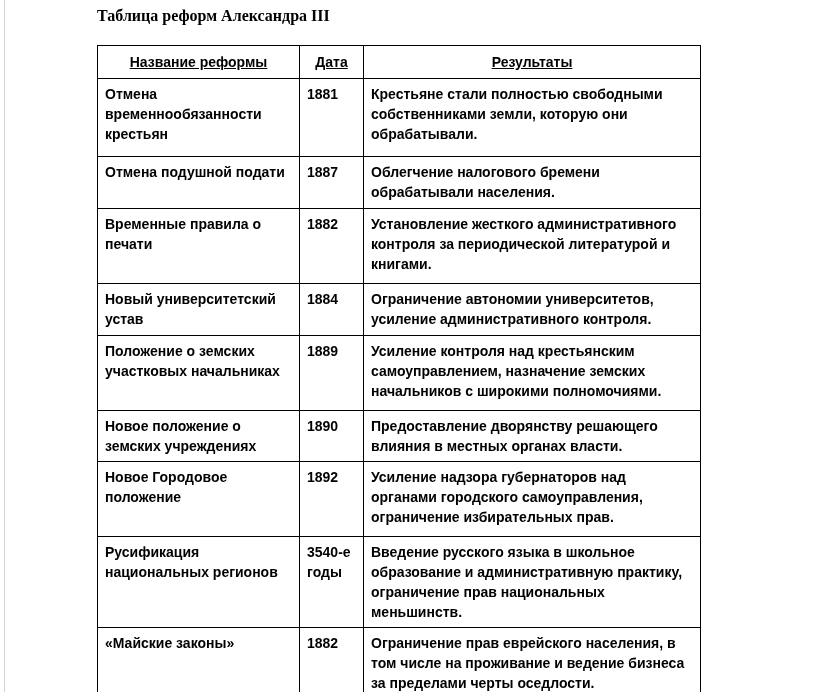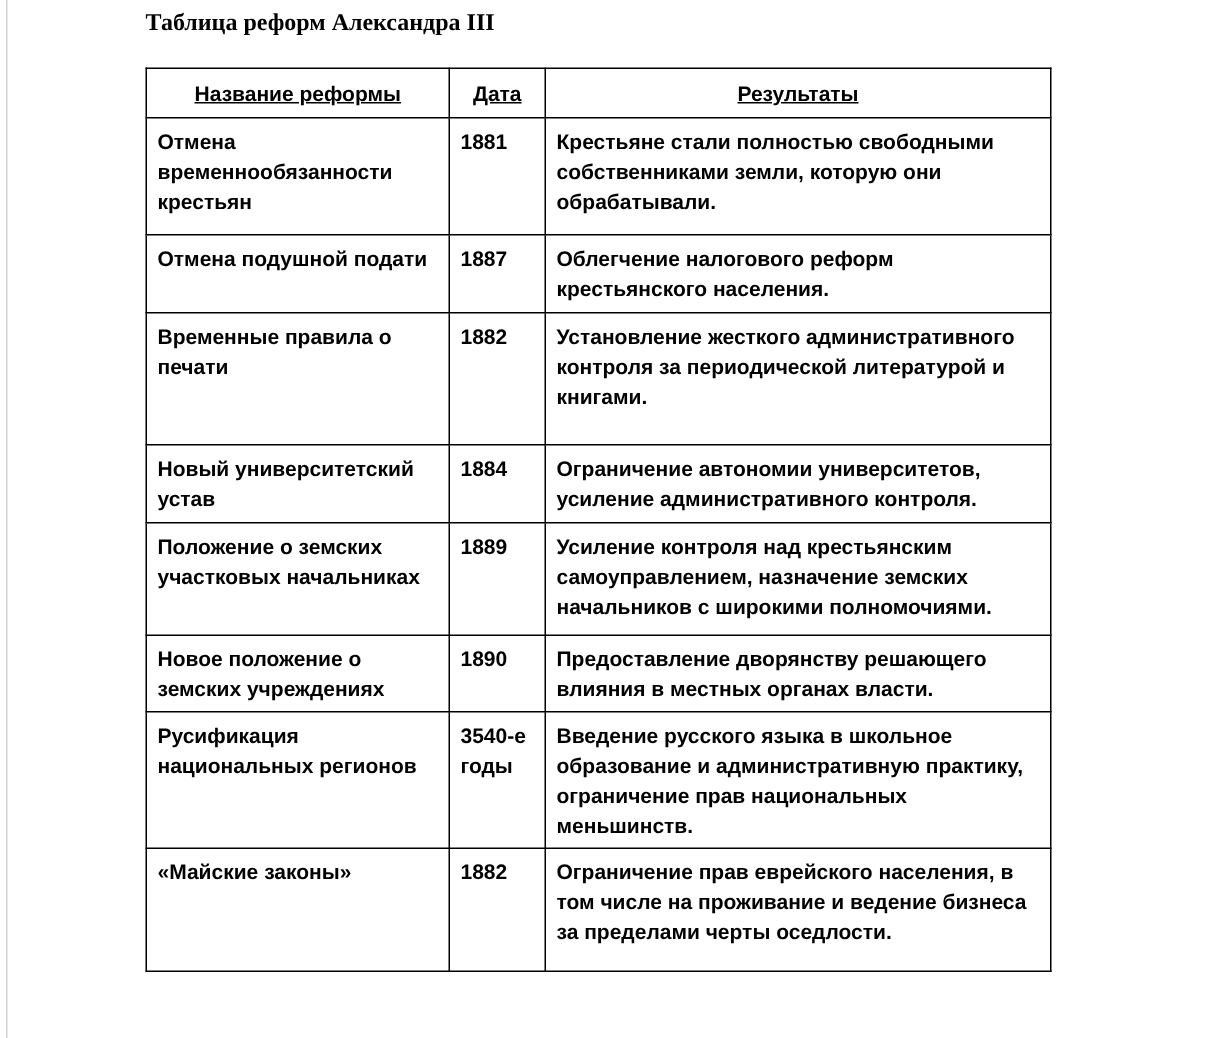--- a/index.html
+++ b/index.html
@@ -58,21 +58,21 @@
   }
   table.reforms td {
     vertical-align: top;
     text-align: left;
     padding: 5px 7px;
     line-height: 20px;
     font-weight: bold;
   }
   tbody tr:nth-child(1) { height: 78px; }
   tbody tr:nth-child(2) { height: 52px; }
-  tbody tr:nth-child(3) { height: 88px; margin-left: 16px; }
+  tbody tr:nth-child(3) { height: 75px; margin-left: 16px; }
   tbody tr:nth-child(4) { height: 52px; }
   tbody tr:nth-child(5) { height: 75px; }
   tbody tr:nth-child(6) { height: 51px; }
   tbody tr:nth-child(7) { height: 75px; }
   tbody tr:nth-child(8) { height: 82px; }
   tbody tr:nth-child(9) { height: 67px; }
 </style>
 </head>
 <body>
 
@@ -95,21 +95,21 @@
   </thead>
   <tbody>
     <tr>
       <td>Отмена временнообязанности крестьян</td>
       <td>1881</td>
       <td>Крестьяне стали полностью свободными собственниками земли, которую они обрабатывали.</td>
     </tr>
     <tr>
       <td>Отмена подушной подати</td>
       <td>1887</td>
-      <td>Облегчение налогового реформ крестьянского населения.</td>
+      <td>Облегчение налогового бремени обрабатывали населения.</td>
     </tr>
     <tr>
       <td>Временные правила о печати</td>
       <td>1882</td>
       <td>Установление жесткого административного контроля за периодической литературой и книгами.</td>
     </tr>
     <tr>
       <td>Новый университетский устав</td>
       <td>1884</td>
       <td>Ограничение автономии университетов, усиление административного контроля.</td>
@@ -118,20 +118,25 @@
       <td>Положение о земских участковых начальниках</td>
       <td>1889</td>
       <td>Усиление контроля над крестьянским самоуправлением, назначение земских начальников с широкими полномочиями.</td>
     </tr>
     <tr>
       <td>Новое положение о земских учреждениях</td>
       <td>1890</td>
       <td>Предоставление дворянству решающего влияния в местных органах власти.</td>
     </tr>
     <tr>
+      <td>Новое Городовое положение</td>
+      <td>1892</td>
+      <td>Усиление надзора губернаторов над органами городского самоуправления, ограничение избирательных прав.</td>
+    </tr>
+    <tr>
       <td>Русификация национальных регионов</td>
       <td>3540-е годы</td>
       <td>Введение русского языка в школьное образование и административную практику, ограничение прав национальных меньшинств.</td>
     </tr>
     <tr>
       <td>«Майские законы»</td>
       <td>1882</td>
       <td>Ограничение прав еврейского населения, в том числе на проживание и ведение бизнеса за пределами черты оседлости.</td>
     </tr>
   </tbody>

